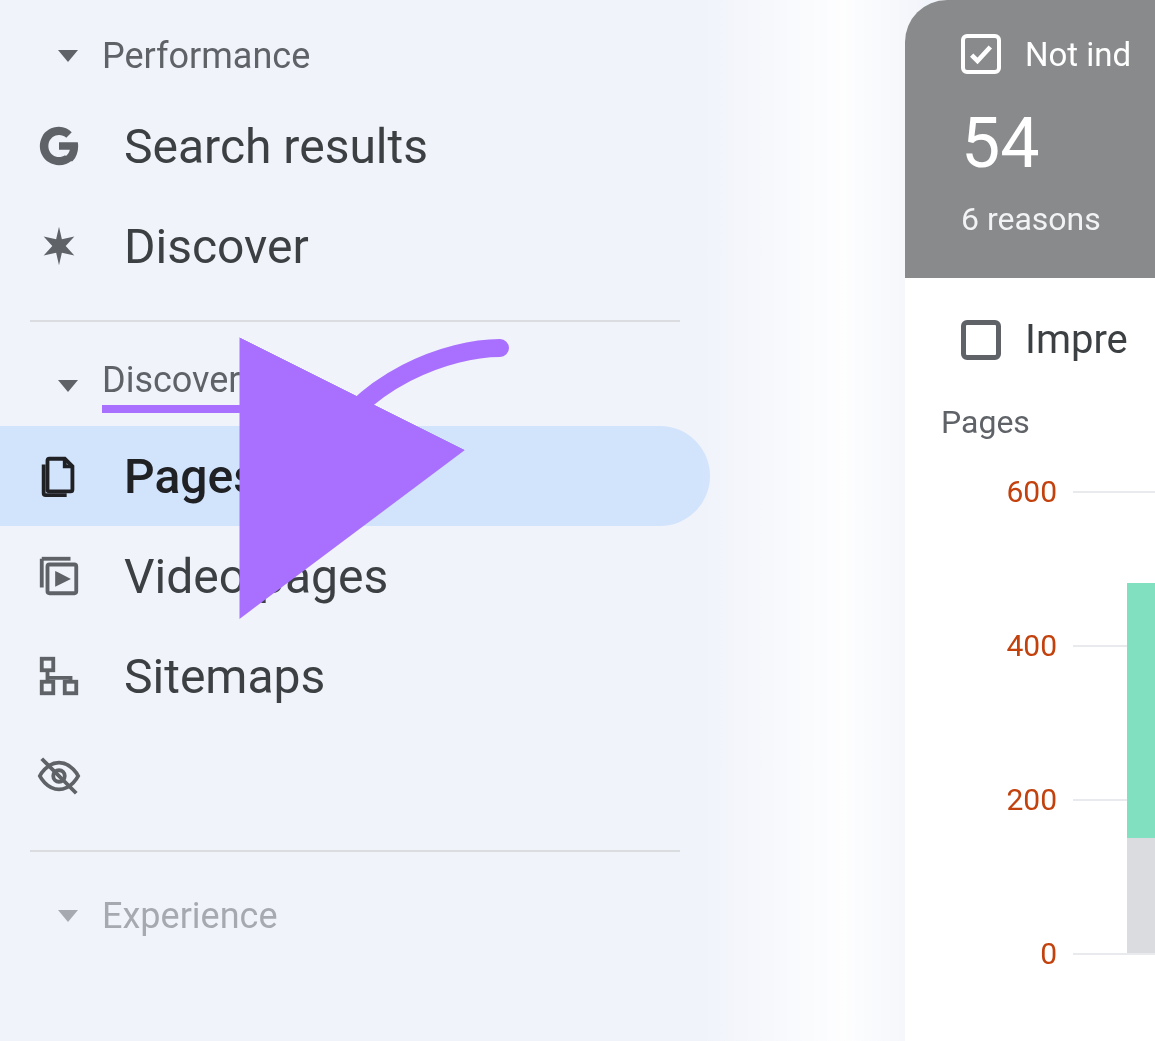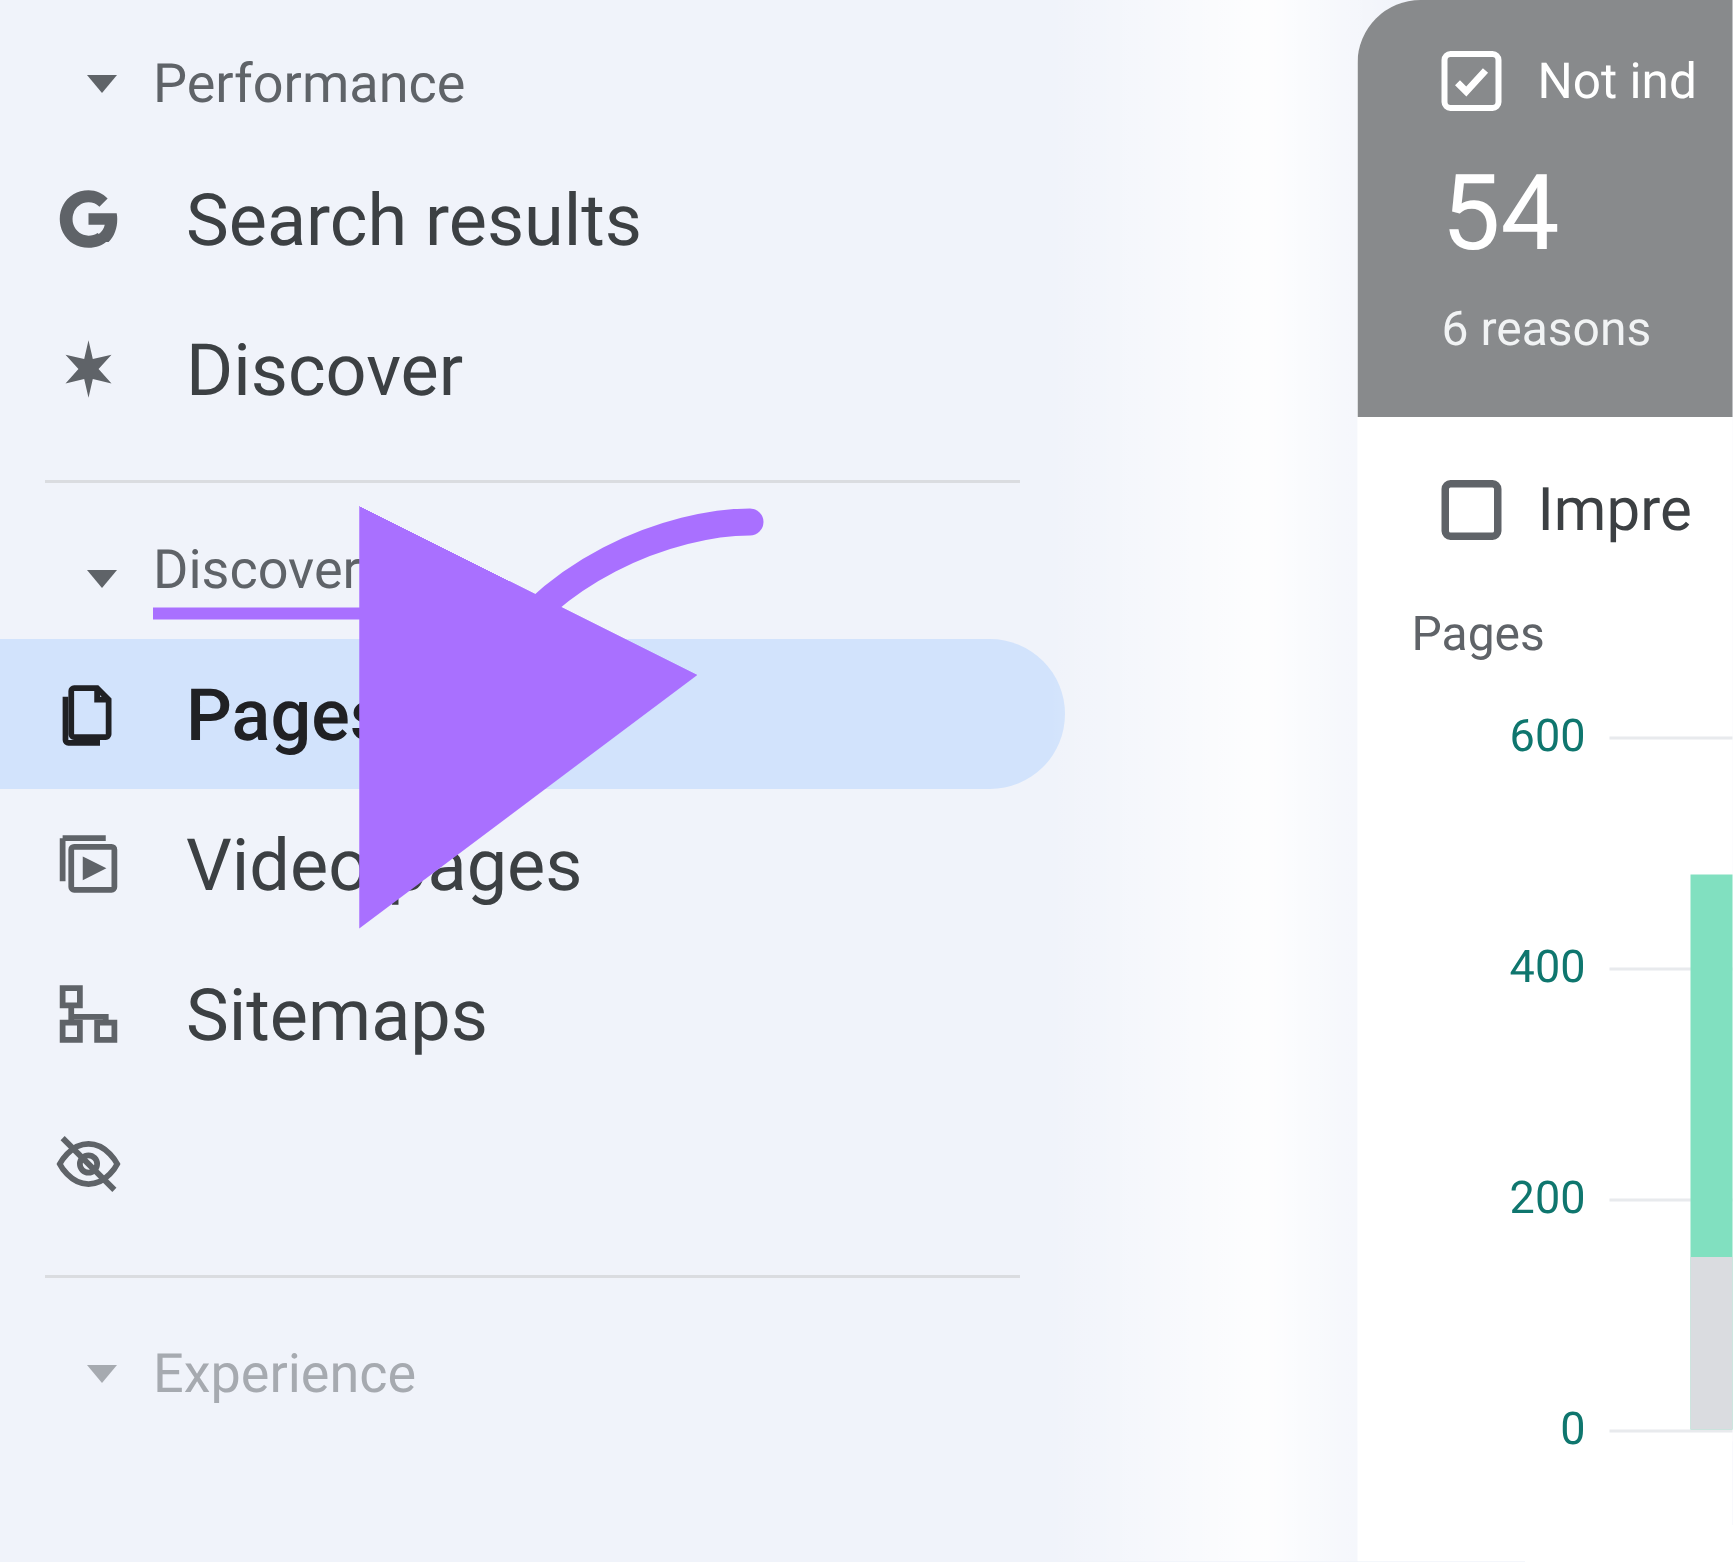--- a/index.html
+++ b/index.html
@@ -152,21 +152,21 @@
   }
   .chart {
     position: relative;
     height: 500px;
     width: 100%;
   }
   .ylabel {
     position: absolute;
     right: calc(100% - 116px);
     font-size: 30px;
-    color: #0f766e;
+    color: #c2410c;
     transform: translateY(-50%);
   }
   .gridline {
     position: absolute;
     left: 132px;
     right: 0;
     border-top: 2px solid #e8eaed;
   }
   .bar-wrap {
     position: absolute;

